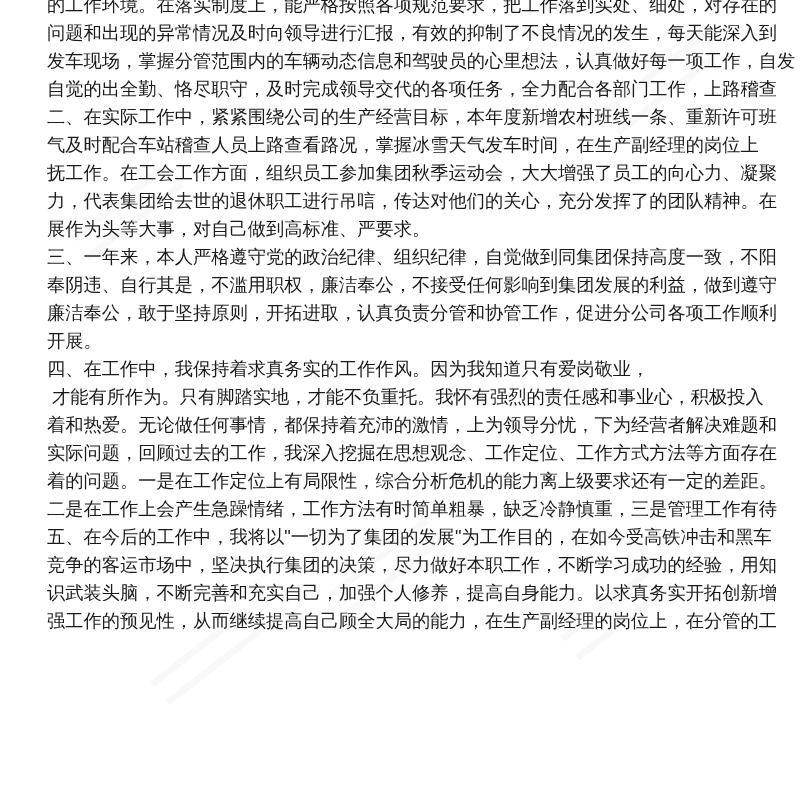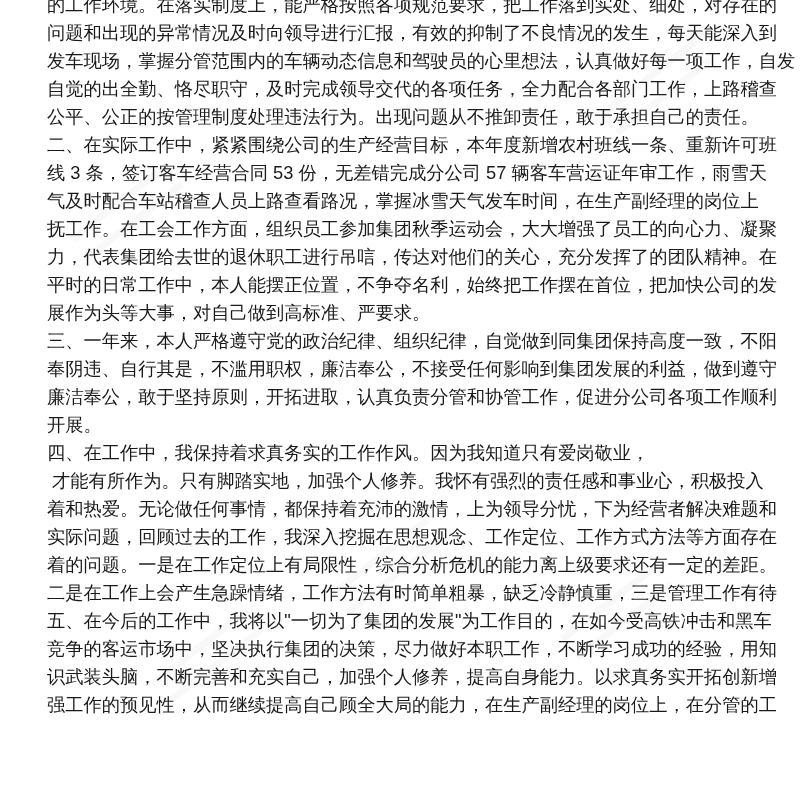--- a/index.html
+++ b/index.html
@@ -54,40 +54,37 @@
 </style>
 </head>
 <body style="background: rgb(255, 255, 255);">
 
 <div class="page" style="color: rgb(26, 26, 26);">
     <div class="paragraph">
       <div class="line">的工作环境。在落实制度上，能严格按照各项规范要求，把工作落到实处、细处，对存在的</div>
       <div class="line">问题和出现的异常情况及时向领导进行汇报，有效的抑制了不良情况的发生，每天能深入到</div>
       <div class="line">发车现场，掌握分管范围内的车辆动态信息和驾驶员的心里想法，认真做好每一项工作，自发</div>
       <div class="line">自觉的出全勤、恪尽职守，及时完成领导交代的各项任务，全力配合各部门工作，上路稽查</div>
-      <div class="line">公平、公正的按管理制度处理违法行为。出现问题从不推卸责任，敢于承担自己的责任。</div>
     </div>
     <div class="paragraph">
       <div class="line">二、在实际工作中，紧紧围绕公司的生产经营目标，本年度新增农村班线一条、重新许可班</div>
-      <div class="line">线 3 条，签订客车经营合同 53 份，无差错完成分公司 57 辆客车营运证年审工作，雨雪天</div>
       <div class="line">气及时配合车站稽查人员上路查看路况，掌握冰雪天气发车时间，在生产副经理的岗位上</div>
       <div class="line">抚工作。在工会工作方面，组织员工参加集团秋季运动会，大大增强了员工的向心力、凝聚</div>
       <div class="line">力，代表集团给去世的退休职工进行吊唁，传达对他们的关心，充分发挥了的团队精神。在</div>
-      <div class="line">平时的日常工作中，本人能摆正位置，不争夺名利，始终把工作摆在首位，把加快公司的发</div>
       <div class="line">展作为头等大事，对自己做到高标准、严要求。</div>
     </div>
     <div class="paragraph">
       <div class="line">三、一年来，本人严格遵守党的政治纪律、组织纪律，自觉做到同集团保持高度一致，不阳</div>
       <div class="line">奉阴违、自行其是，不滥用职权，廉洁奉公，不接受任何影响到集团发展的利益，做到遵守</div>
       <div class="line">廉洁奉公，敢于坚持原则，开拓进取，认真负责分管和协管工作，促进分公司各项工作顺利</div>
       <div class="line">开展。</div>
     </div>
     <div class="paragraph">
       <div class="line">四、在工作中，我保持着求真务实的工作作风。因为我知道只有爱岗敬业，</div>
-      <div class="line"> 才能有所作为。只有脚踏实地，加强个人修养。我怀有强烈的责任感和事业心，积极投入</div>
+      <div class="line"> 才能有所作为。只有脚踏实地，才能不负重托。我怀有强烈的责任感和事业心，积极投入</div>
       <div class="line">着和热爱。无论做任何事情，都保持着充沛的激情，上为领导分忧，下为经营者解决难题和</div>
       <div class="line">实际问题，回顾过去的工作，我深入挖掘在思想观念、工作定位、工作方式方法等方面存在</div>
       <div class="line">着的问题。一是在工作定位上有局限性，综合分析危机的能力离上级要求还有一定的差距。</div>
       <div class="line">二是在工作上会产生急躁情绪，工作方法有时简单粗暴，缺乏冷静慎重，三是管理工作有待</div>
     </div>
     <div class="paragraph">
       <div class="line">五、在今后的工作中，我将以"一切为了集团的发展"为工作目的，在如今受高铁冲击和黑车</div>
       <div class="line">竞争的客运市场中，坚决执行集团的决策，尽力做好本职工作，不断学习成功的经验，用知</div>
       <div class="line">识武装头脑，不断完善和充实自己，加强个人修养，提高自身能力。以求真务实开拓创新增</div>
       <div class="line">强工作的预见性，从而继续提高自己顾全大局的能力，在生产副经理的岗位上，在分管的工</div>

